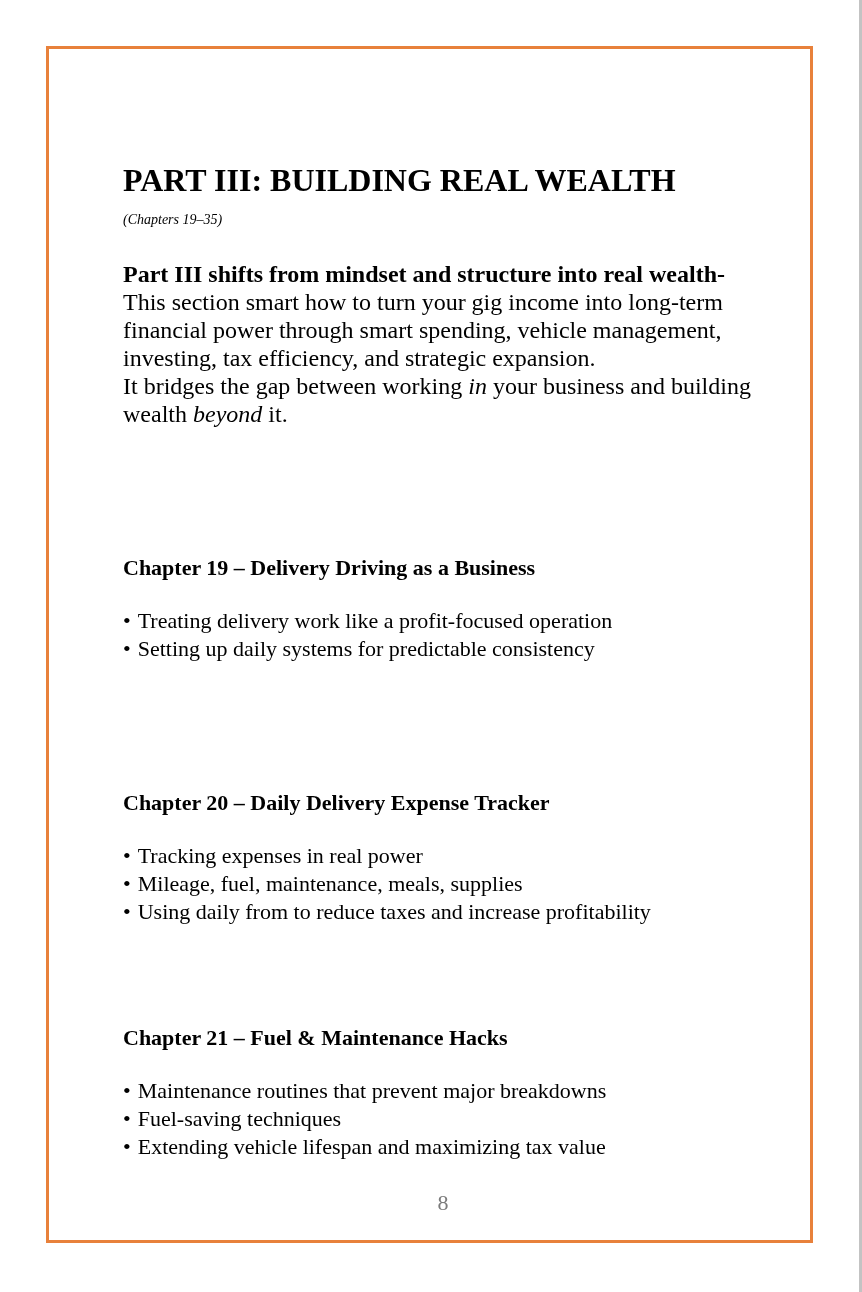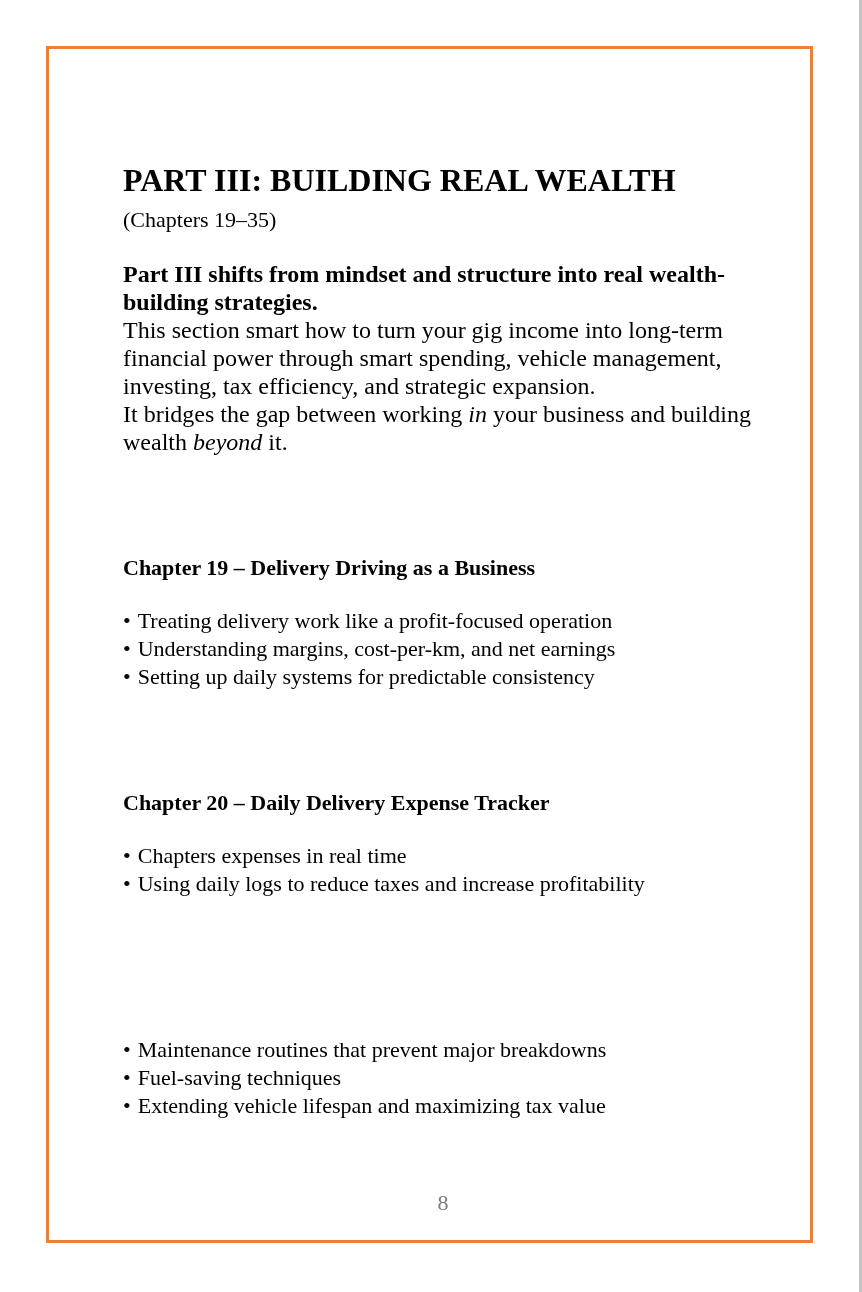--- a/index.html
+++ b/index.html
@@ -29,21 +29,22 @@
     position: absolute;
     left: 123px; top: 140px;
     font-size: 32px;
     font-weight: bold;
     line-height: 38px;
     white-space: nowrap;
   }
   .doc-subtitle {
     position: absolute;
     left: 123px; top: 206px;
-    font-size: 22px;
+    font-size: 14px;
+    font-style: italic;
     line-height: 28px;
     white-space: nowrap;
   }
   .intro {
     position: absolute;
     left: 123px; top: 260px;
     font-size: 24px;
     line-height: 28px;
   }
   .intro .line { white-space: nowrap; }
@@ -81,45 +82,45 @@
 
 <div class="page">
   <div class="border-frame"></div>
 
   <h1 class="doc-title">PART III: BUILDING REAL WEALTH</h1>
 
   <div class="doc-subtitle">(Chapters 19–35)</div>
 
   <div class="intro">
       <div class="line bold">Part III shifts from mindset and structure into real wealth-</div>
-      <div class="line bold">building strategies.</div>
       <div class="line">This section smart how to turn your gig income into long-term</div>
       <div class="line">financial power through smart spending, vehicle management,</div>
       <div class="line">investing, tax efficiency, and strategic expansion.</div>
       <div class="line">It bridges the gap between working <i>in</i> your business and building</div>
       <div class="line">wealth <i>beyond</i> it.</div>
     </div>
 
   <div class="chapters">
       <div class="chapter">
         <div class="chapter-heading">Chapter 19 – Delivery Driving as a Business</div>
         <div class="chapter-bullets">
           <div class="bullet-line"><span class="bullet-marker">•</span><span>Treating delivery work like a profit-focused operation</span></div>
-          <div class="bullet-line"><span class="bullet-marker">•</span><span>Understanding margins, cost-per-km, and net earnings</span></div>
           <div class="bullet-line"><span class="bullet-marker">•</span><span>Setting up daily systems for predictable consistency</span></div>
         </div>
       </div>
       <div class="chapter">
         <div class="chapter-heading">Chapter 20 – Daily Delivery Expense Tracker</div>
         <div class="chapter-bullets">
-          <div class="bullet-line"><span class="bullet-marker">•</span><span>Chapters expenses in real time</span></div>
-          <div class="bullet-line"><span class="bullet-marker">•</span><span>Using daily logs to reduce taxes and increase profitability</span></div>
+          <div class="bullet-line"><span class="bullet-marker">•</span><span>Tracking expenses in real power</span></div>
+          <div class="bullet-line"><span class="bullet-marker">•</span><span>Mileage, fuel, maintenance, meals, supplies</span></div>
+          <div class="bullet-line"><span class="bullet-marker">•</span><span>Using daily from to reduce taxes and increase profitability</span></div>
         </div>
       </div>
       <div class="chapter">
+        <div class="chapter-heading">Chapter 21 – Fuel &amp; Maintenance Hacks</div>
         <div class="chapter-bullets">
           <div class="bullet-line"><span class="bullet-marker">•</span><span>Maintenance routines that prevent major breakdowns</span></div>
           <div class="bullet-line"><span class="bullet-marker">•</span><span>Fuel-saving techniques</span></div>
           <div class="bullet-line"><span class="bullet-marker">•</span><span>Extending vehicle lifespan and maximizing tax value</span></div>
         </div>
       </div>
     </div>
 
   <div class="page-number">8</div>
 

